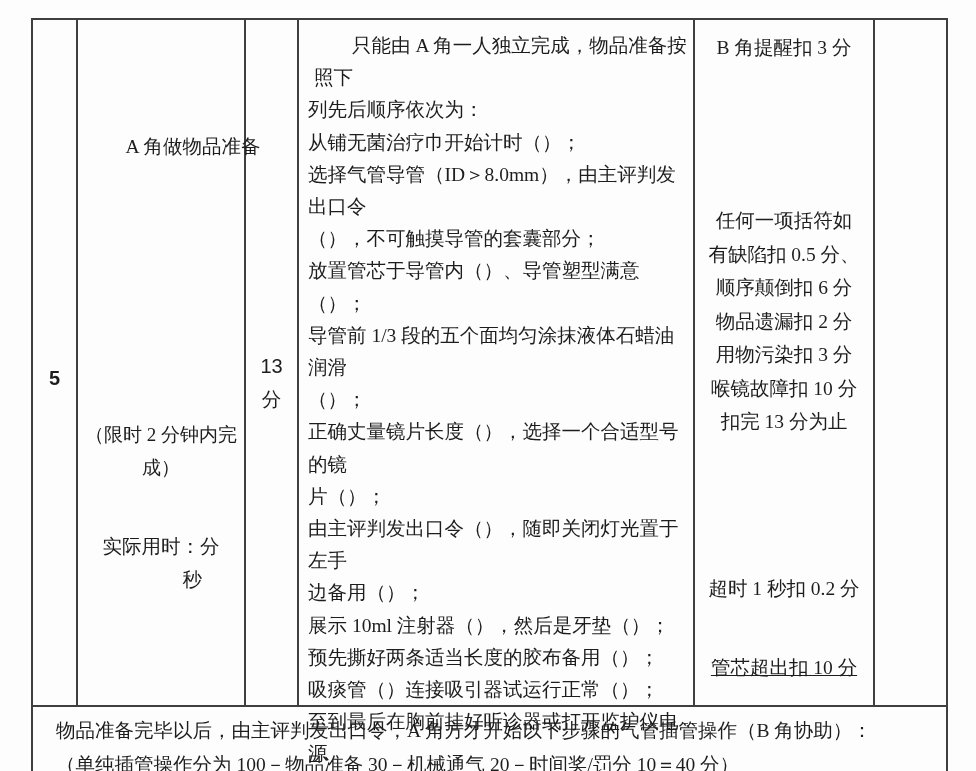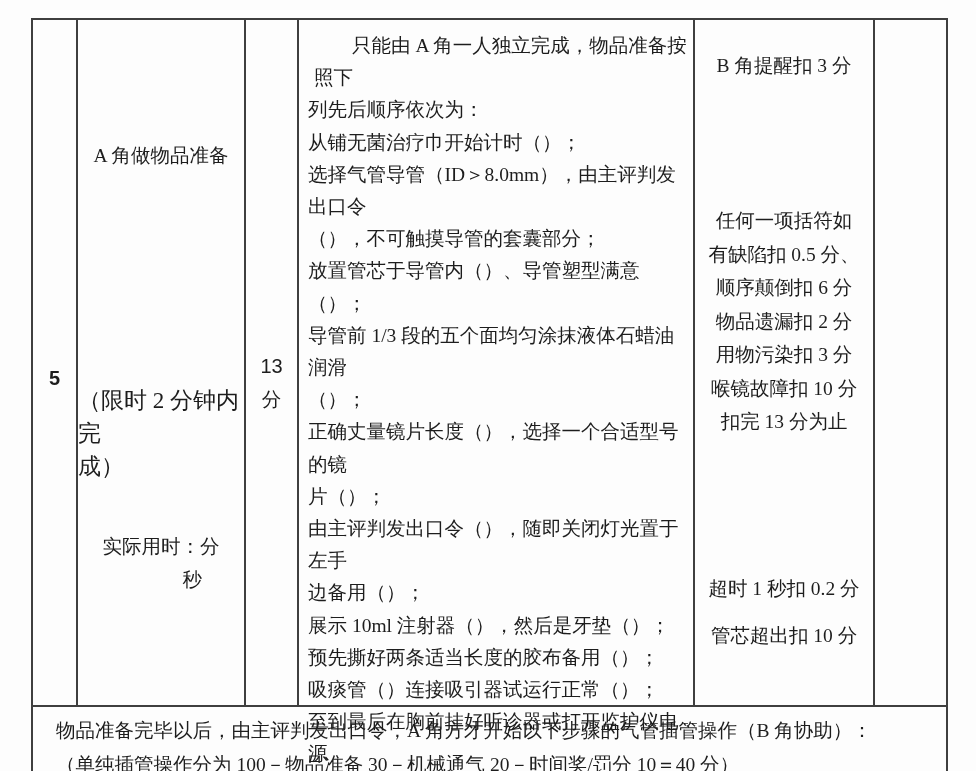--- a/index.html
+++ b/index.html
@@ -10,34 +10,34 @@
   .main-row{display:flex;height:685px;}
   .cell{position:relative;border-right:2px solid #3f3f3f;box-sizing:border-box;flex:0 0 auto;}
   .col-index{width:45px;}
   .col-task{width:168px;}
   .col-score{width:53px;}
   .col-steps{width:396px;}
   .col-deduct{width:180px;}
   .col-last{flex:1 1 auto;border-right:0;}
   .index-num{position:absolute;top:347px;width:100%;text-align:center;font-size:20px;
              font-family:"Liberation Sans","DejaVu Sans",sans-serif;font-weight:bold;}
-  .task-title{position:absolute;top:122px;width:100%;text-align:center;font-size:19.5px;}
-  .task-limit{position:absolute;top:364px;width:100%;font-size:23px;line-height:33px;}
+  .task-title{position:absolute;top:113px;width:100%;text-align:center;font-size:19.5px;padding-left:32px;}
+  .task-limit{position:absolute;top:398px;width:100%;text-align:center;font-size:19px;line-height:33px;}
   .task-actual{position:absolute;top:510px;width:100%;font-size:19.5px;line-height:33px;}
   .actual-l1{text-align:center;}
   .actual-l2{text-align:right;padding-right:42px;}
   .score-box{position:absolute;top:330px;width:100%;text-align:center;font-size:19.5px;line-height:33px;}
   .score-num{font-family:"Liberation Sans","DejaVu Sans",sans-serif;font-weight:normal;font-size:20px;}
   .steps{padding:10px 6px 0 9px;font-size:19.5px;line-height:32.2px;}
   .step-line:first-child{text-indent:38px;margin-left:6px;}
   .ded{position:absolute;width:100%;text-align:center;font-size:19.5px;}
-  .ded-top{top:32px;}
+  .ded-top{top:14px;}
   .ded-mid{top:184px;line-height:33.5px;}
   .ded-overtime{top:507px;margin-top:48px;}
-  .ded-stylet{top:602px;}
+  .ded-stylet{top:634px;text-decoration:underline;}
   .footer-row{border-top:2px solid #3f3f3f;padding:7px 12px 0 23px;
               font-size:19.5px;line-height:34px;box-sizing:border-box;}
 </style>
 </head>
 <body>
 
 <div class="page">
   <div class="table">
 
     <div class="main-row">

